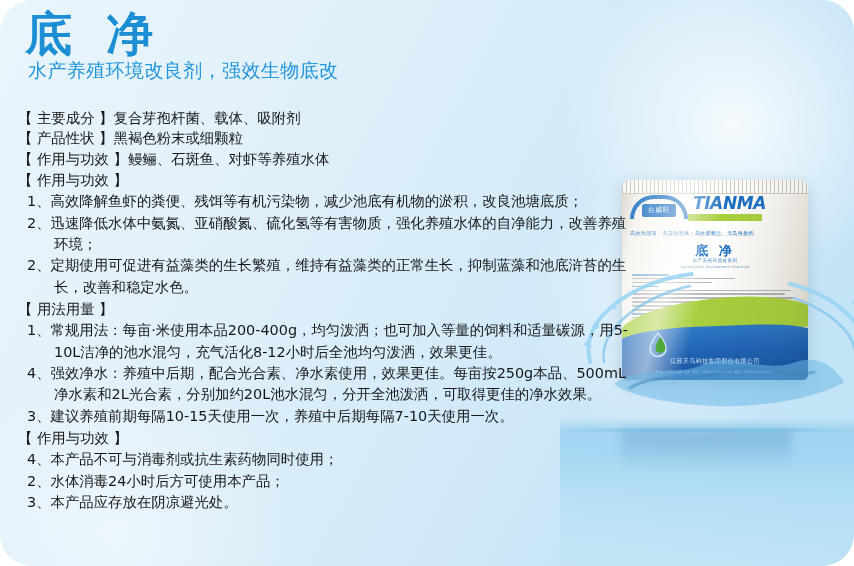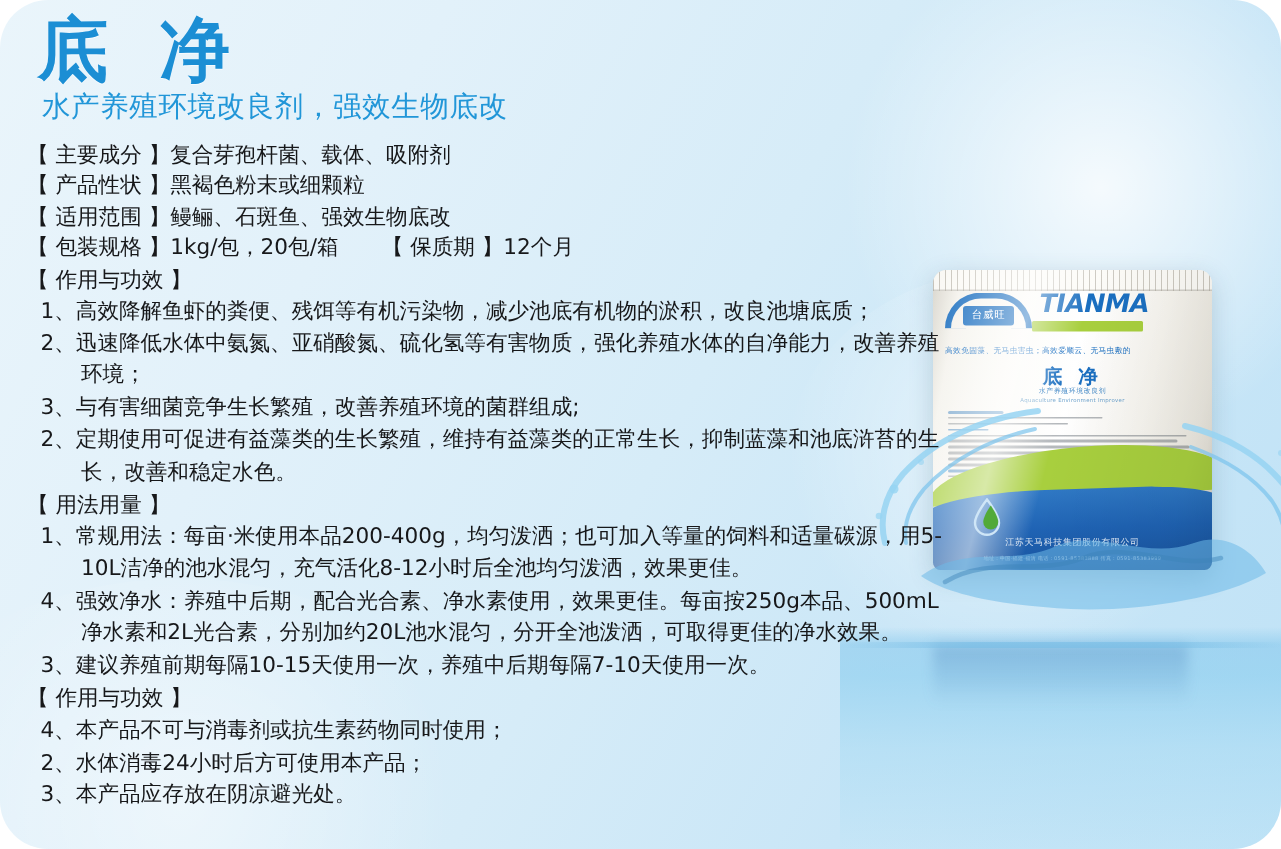--- a/index.html
+++ b/index.html
@@ -65,21 +65,21 @@
   }
 
   .brand-sub {
     font-size: 19px;
     color: #2196d8;
     margin: 1px 0 0 10px;
     letter-spacing: .4px;
   }
 
   .spec-block {
-    margin-top: 10px;
+    margin-top: 24px;
     color: #1d1d1d;
   }
 
   .line {
     font-size: 14.4px;
     line-height: 20.4px;
     color: #17181a;
     white-space: pre;
   }
 
@@ -351,28 +351,26 @@
   <div class="glow glow-c"></div>
 
   <div class="content">
 
     <div class="brand-title">底 净</div>
     <div class="brand-sub">水产养殖环境改良剂，强效生物底改</div>
 
     <div class="spec-block">
       <div class="line">【 主要成分 】复合芽孢杆菌、载体、吸附剂</div>
       <div class="line">【 产品性状 】黑褐色粉末或细颗粒</div>
-      <div class="line">【 适用范围 】鳗鲡、石斑鱼、强效生物底改</div>
-      <div class="line">【 包装规格 】1kg/包，20包/箱　　【 保质期 】12个月</div>
+      <div class="line">【 作用与功效 】鳗鲡、石斑鱼、对虾等养殖水体</div>
     </div>
 
     <div class="heading-line">【 作用与功效 】</div>
     <div class="item">1、高效降解鱼虾的粪便、残饵等有机污染物，减少池底有机物的淤积，改良池塘底质；</div>
     <div class="item">2、迅速降低水体中氨氮、亚硝酸氮、硫化氢等有害物质，强化养殖水体的自净能力，改善养殖环境；</div>
-    <div class="item">3、与有害细菌竞争生长繁殖，改善养殖环境的菌群组成;</div>
     <div class="item">2、定期使用可促进有益藻类的生长繁殖，维持有益藻类的正常生长，抑制蓝藻和池底浒苔的生长，改善和稳定水色。</div>
 
     <div class="heading-line">【 用法用量 】</div>
     <div class="item">1、常规用法：每亩·米使用本品200-400g，均匀泼洒；也可加入等量的饲料和适量碳源，用5-10L洁净的池水混匀，充气活化8-12小时后全池均匀泼洒，效果更佳。</div>
     <div class="item">4、强效净水：养殖中后期，配合光合素、净水素使用，效果更佳。每亩按250g本品、500mL净水素和2L光合素，分别加约20L池水混匀，分开全池泼洒，可取得更佳的净水效果。</div>
     <div class="item">3、建议养殖前期每隔10-15天使用一次，养殖中后期每隔7-10天使用一次。</div>
 
     <div class="heading-line">【 作用与功效 】</div>
     <div class="item">4、本产品不可与消毒剂或抗生素药物同时使用；</div>
     <div class="item">2、水体消毒24小时后方可使用本产品；</div>

